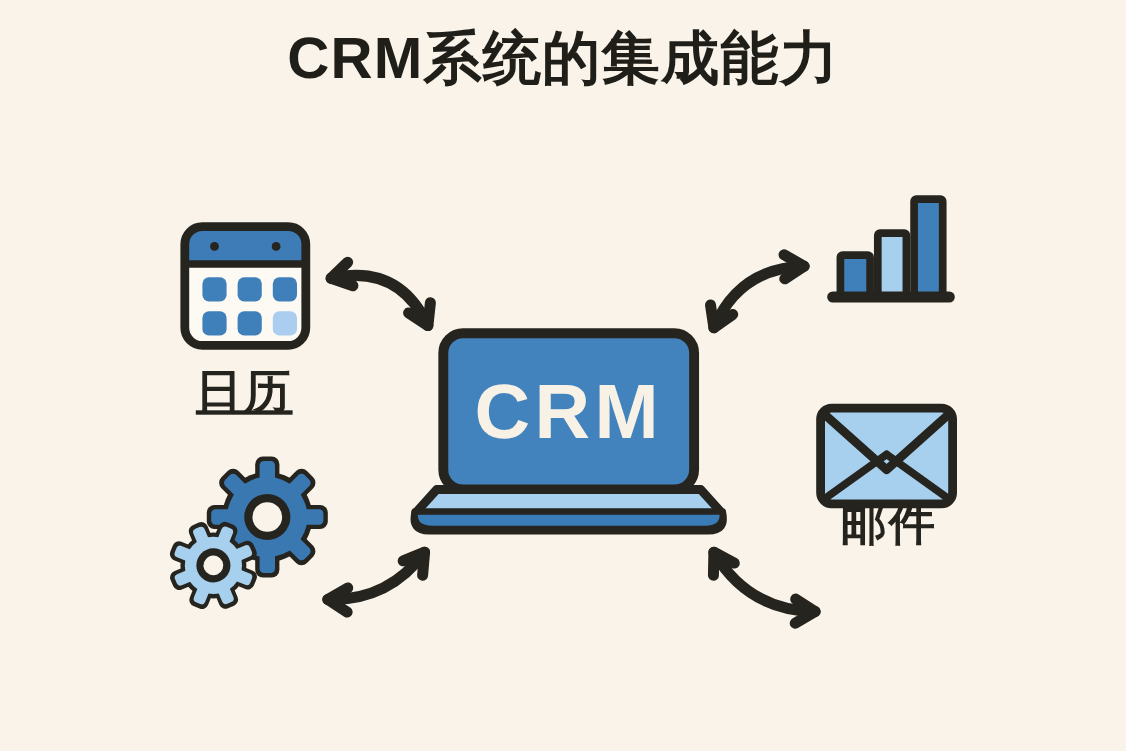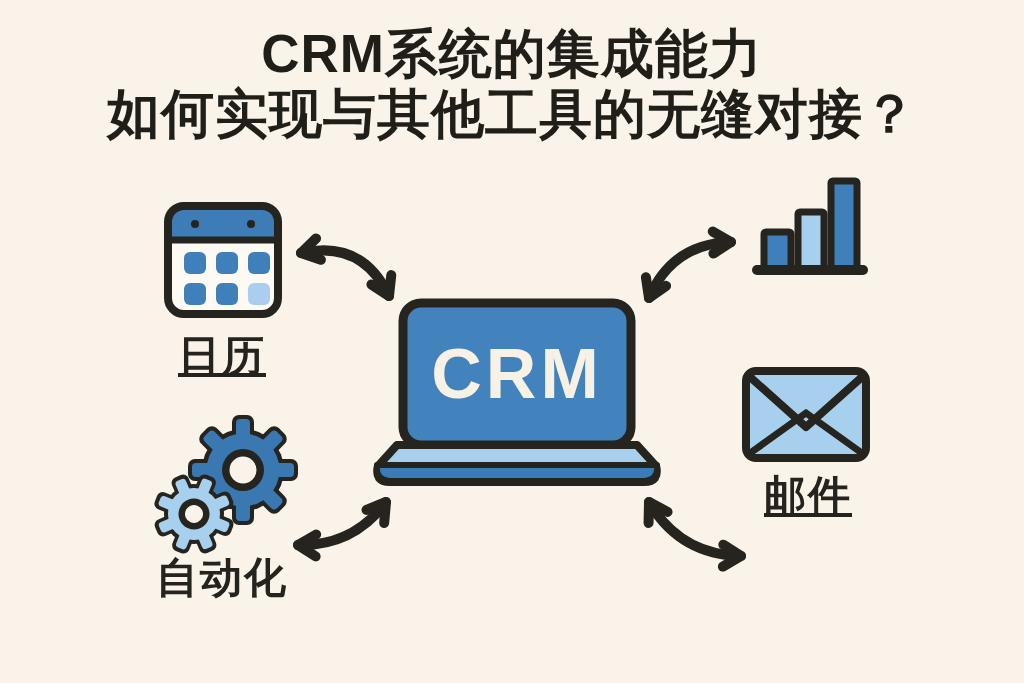--- a/index.html
+++ b/index.html
@@ -16,30 +16,29 @@
   }
   .scene{position:absolute;top:0;left:0;}
   .node-label{
     position:absolute;transform:translateX(-50%);
     color:#24231e;font-weight:900;font-size:42px;letter-spacing:2px;
     white-space:nowrap;
   }
   .lbl-calendar{left:222px;top:328px;text-decoration:underline;}
   .lbl-analytics{left:810px;top:285px;}
   .lbl-automation{left:222px;top:550px;}
-  .lbl-email{left:808px;top:468px;text-decoration:underline;}
+  .lbl-email{left:808px;top:448px;}
 </style>
 </head>
 <body>
 
 <div class="stage">
 
   <div class="title">
     <div>CRM系统的集成能力</div>
-    <div>如何实现与其他工具的无缝对接？</div>
   </div>
 
   <svg class="scene" width="1024" height="683" viewBox="0 0 1024 683">
 
     <g>
       <rect x="168" y="206" width="110" height="108" rx="16" fill="#fdfaf3"></rect>
       <path d="M184,206 L262,206 Q278,206 278,222 L278,240 L168,240 L168,222 Q168,206 184,206 Z" fill="#3d7cb7"></path>
       <rect x="168" y="206" width="110" height="108" rx="16" fill="none" stroke="#26241e" stroke-width="8"></rect>
       <line x1="169" y1="240" x2="277" y2="240" stroke="#26241e" stroke-width="7"></line>
       <circle cx="195" cy="224" r="4" fill="#26241e"></circle>
@@ -141,16 +140,15 @@
         <path d="M298,545 Q353.18,546.38 386,502" fill="none" stroke="#26241e" stroke-width="10" stroke-linecap="round" stroke-linejoin="round"></path>
         <path d="M315.62299439066885,556.4205984390685 L298,545 L316.1718432887161,534.474596849035" fill="none" stroke="#26241e" stroke-width="10" stroke-linecap="round" stroke-linejoin="round"></path>
         <path d="M366.52962918445905,509.8679514681606 L386,502 L384.1802915723838,522.9210100434578" fill="none" stroke="#26241e" stroke-width="10" stroke-linecap="round" stroke-linejoin="round"></path>
         <path d="M649,502 Q679.88,554.76 741,556" fill="none" stroke="#26241e" stroke-width="10" stroke-linecap="round" stroke-linejoin="round"></path>
         <path d="M648.5702546614755,522.9956023715448 L649,502 L667.5165045436886,511.90651601137154" fill="none" stroke="#26241e" stroke-width="10" stroke-linecap="round" stroke-linejoin="round"></path>
         <path d="M723.3233119246598,544.662685561072 L741,556 L722.8780247780725,566.6110326573735" fill="none" stroke="#26241e" stroke-width="10" stroke-linecap="round" stroke-linejoin="round"></path>
       </g>
   </svg>
 
   <div class="node-label lbl-calendar">日历</div>
-  <div class="node-label lbl-automation">自动化</div>
   <div class="node-label lbl-email">邮件</div>
 
 </div>
 
 </body></html>

